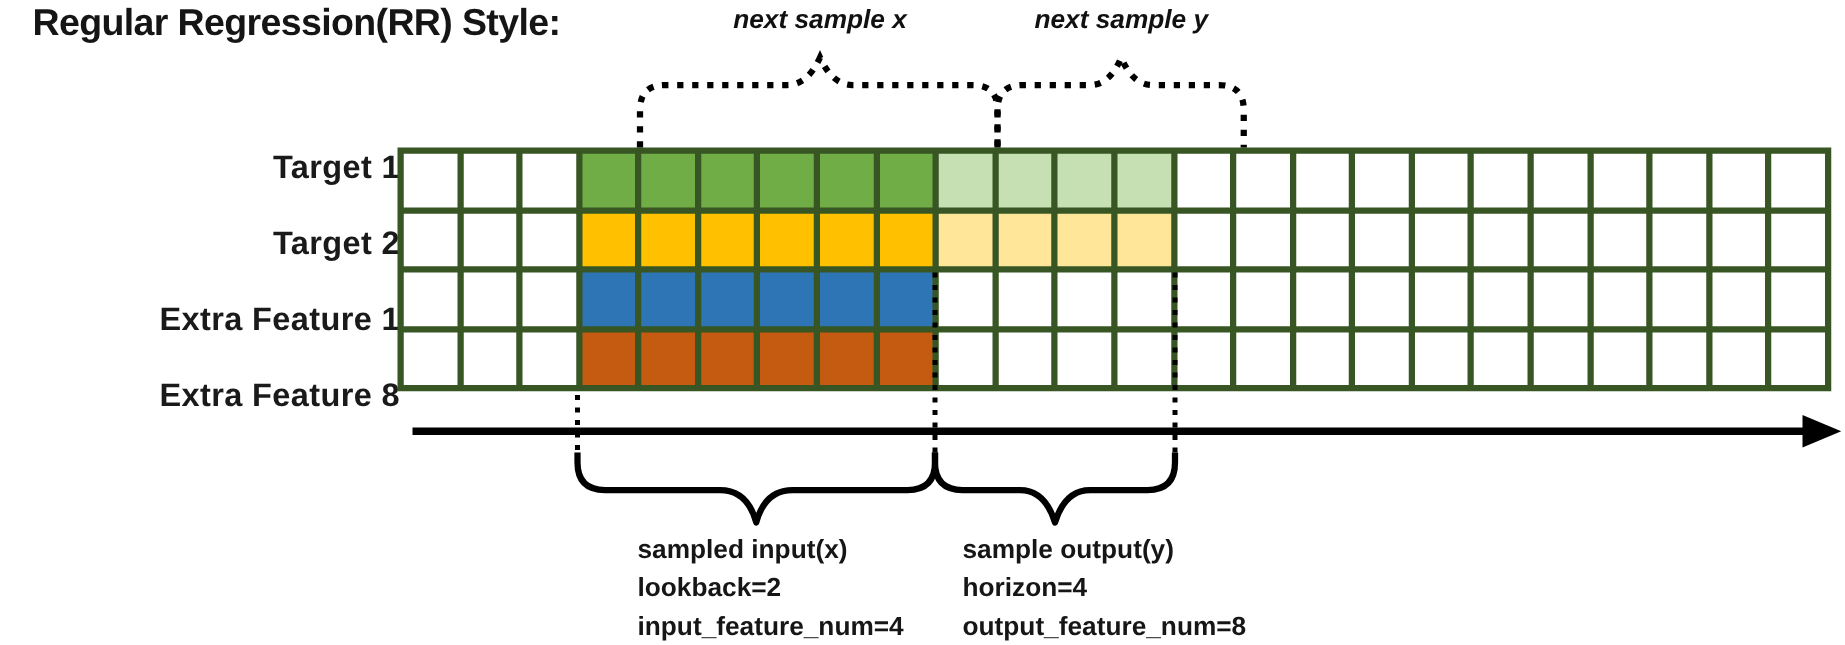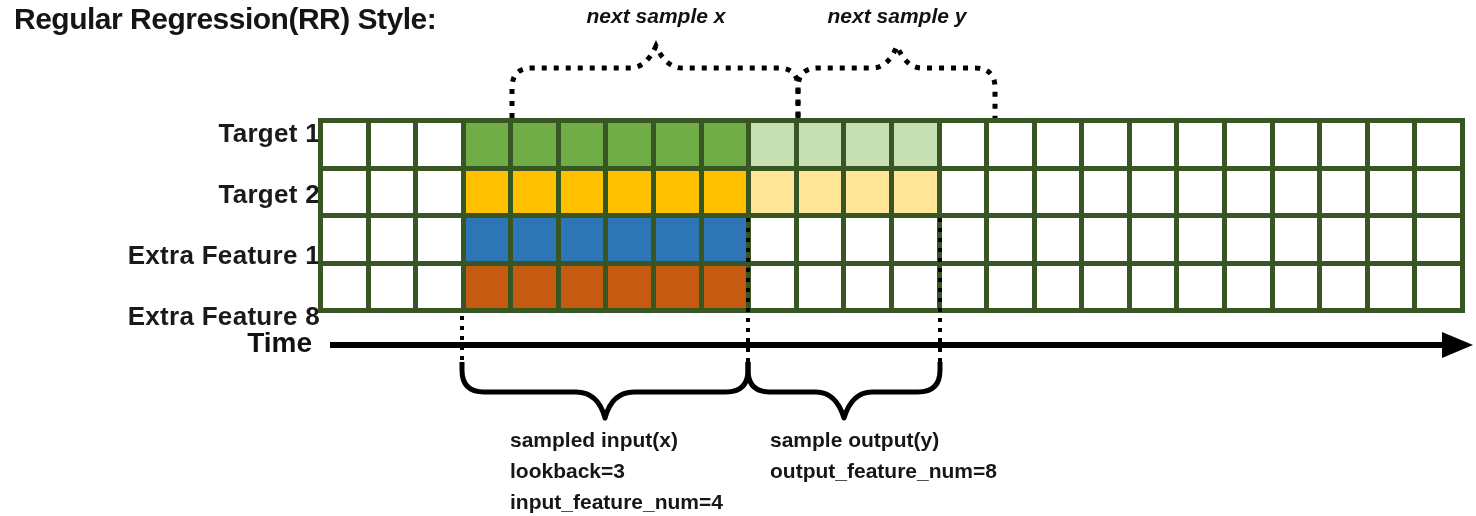--- a/index.html
+++ b/index.html
@@ -6,21 +6,21 @@
   .canvas {
     position: relative;
     width: 1476px;
     height: 516px;
     background: #ffffff;
     font-family: "Liberation Sans", sans-serif;
     overflow: hidden;
   }
   .title {
     position: absolute;
-    left: 14px;
+    left: 26px;
     top: 2px;
     font-size: 30px;
     font-weight: 700;
     color: #151515;
     letter-spacing: -0.5px;
     white-space: nowrap;
   }
   .brace-label {
     position: absolute;
     top: 4px;
@@ -201,41 +201,41 @@
       <div class="cell" style="background: rgb(255, 255, 255);"></div>
       <div class="cell" style="background: rgb(255, 255, 255);"></div>
       <div class="cell" style="background: rgb(255, 255, 255);"></div>
       <div class="cell" style="background: rgb(255, 255, 255);"></div>
       <div class="cell" style="background: rgb(255, 255, 255);"></div>
       <div class="cell" style="background: rgb(255, 255, 255);"></div>
       <div class="cell" style="background: rgb(255, 255, 255);"></div>
       <div class="cell" style="background: rgb(255, 255, 255);"></div>
     </div>
 
-  <div class="time-label">Time</div>
 
   <svg class="overlay" viewBox="0 0 1476 516">
 
     <line x1="330" y1="345" x2="1444" y2="345" stroke="#000" stroke-width="6"></line>
     <polygon points="1442,332 1473,345 1442,358" fill="#000"></polygon>
 
     <path d="M 462 316 V 364" stroke="#000" stroke-width="4" stroke-dasharray="4 6" fill="none"></path>
     <path d="M 748 218 V 364" stroke="#000" stroke-width="4" stroke-dasharray="4 6" fill="none"></path>
     <path d="M 940 218 V 364" stroke="#000" stroke-width="4" stroke-dasharray="4 6" fill="none"></path>
 
     <path d="M 512 118 V 88 Q 512 68 532 68 H 630 Q 646 68 656 46 Q 666 68 682 68 H 778 Q 798 68 798 88 V 118" stroke="#000" stroke-width="5" stroke-dasharray="5 7" fill="none"></path>
     <path d="M 798 118 V 88 Q 798 68 818 68 H 872 Q 888 68 897 46 Q 906 68 922 68 H 975 Q 995 68 995 88 V 118" stroke="#000" stroke-width="5" stroke-dasharray="5 7" fill="none"></path>
 
     <path d="M 462 362 V 370 Q 462 392 484 392 H 576 Q 598 392 605 418 Q 612 392 634 392 H 726 Q 748 392 748 370 V 362" stroke="#000" stroke-width="5" fill="none" stroke-linejoin="round"></path>
     <path d="M 748 362 V 370 Q 748 392 770 392 H 816 Q 836 392 844 418 Q 852 392 872 392 H 918 Q 940 392 940 370 V 362" stroke="#000" stroke-width="5" fill="none" stroke-linejoin="round"></path>
   </svg>
 
   <div class="annotation" id="annotation-input">
     <div>sampled input(x)</div>
-    <div>lookback=3</div>
+    <div>lookback=2</div>
     <div>input_feature_num=4</div>
   </div>
   <div class="annotation" id="annotation-output">
     <div>sample output(y)</div>
+    <div>horizon=4</div>
     <div>output_feature_num=8</div>
   </div>
 
 </div>
 
 </body></html>

